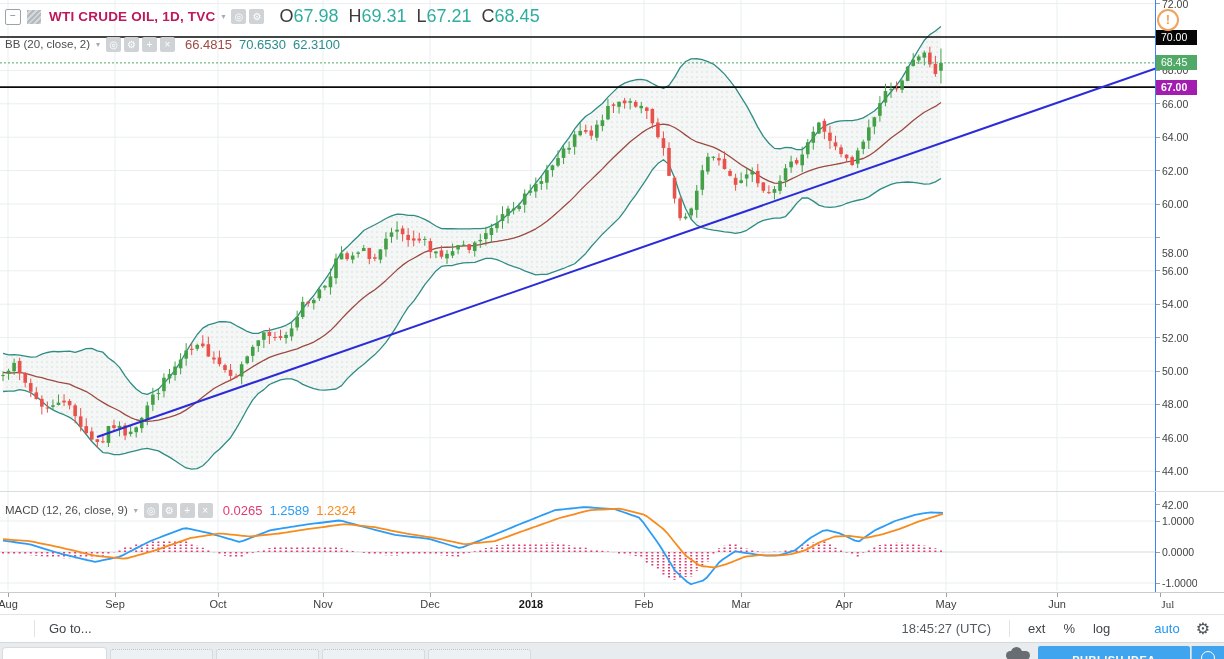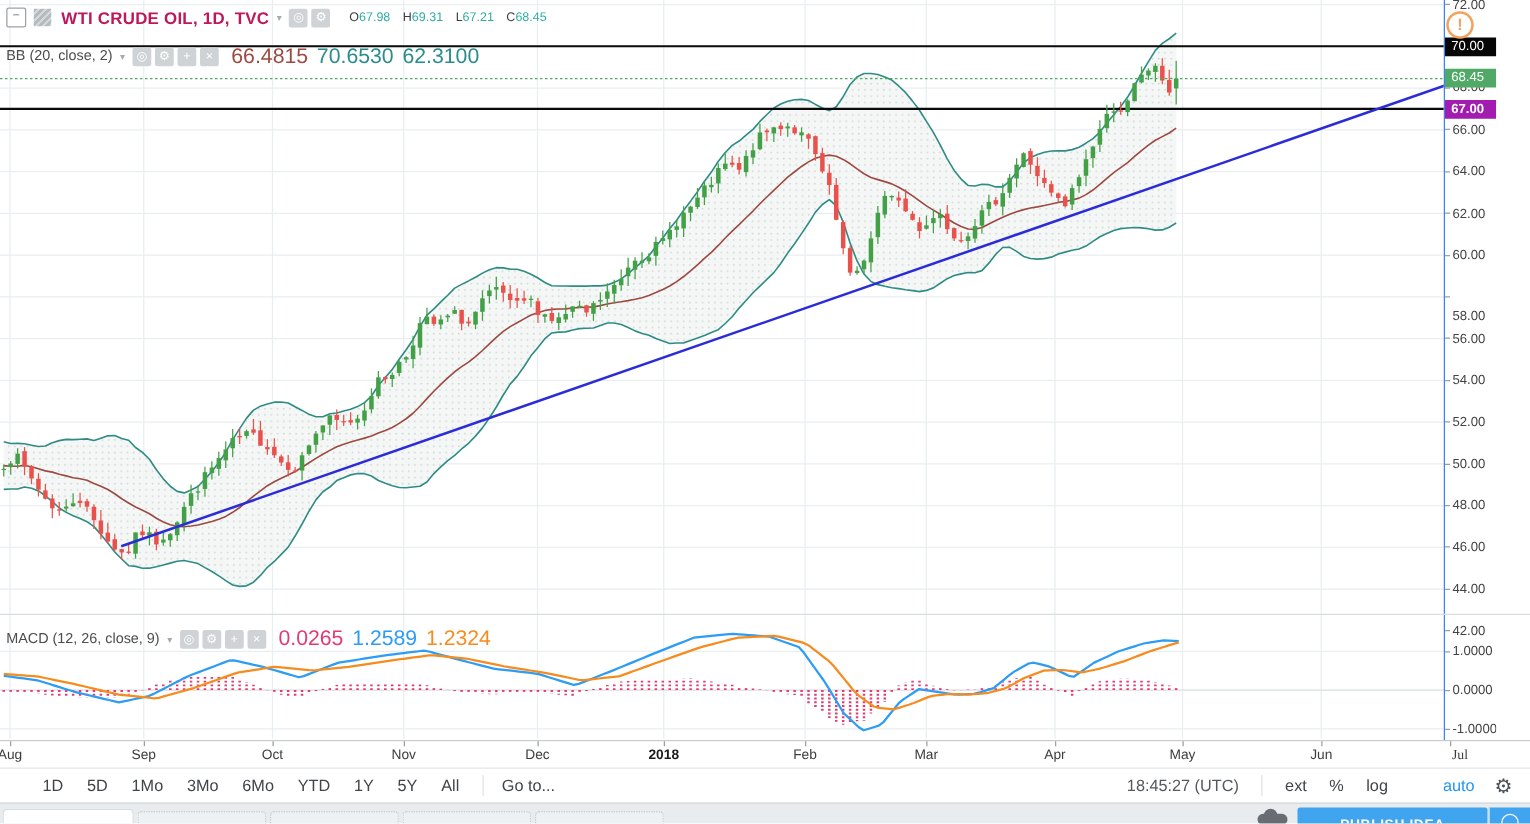--- a/index.html
+++ b/index.html
@@ -10,24 +10,24 @@
   
   .legend-row{position:absolute;display:flex;align-items:center;gap:3px;z-index:6;white-space:nowrap;}
   .collapse-btn{width:14px;height:14px;border:1px solid #9da2a6;border-radius:2px;background:#fff;
                 color:#7b8084;font-size:10px;line-height:12px;text-align:center;}
   .logo-sq{width:14px;height:14px;margin:0 3px;
            background:repeating-linear-gradient(135deg,#b4babe 0 2px,#d3d8db 2px 4px);}
   .sym-title{font-weight:bold;color:#be185d;font-size:13.5px;margin-left:2px;letter-spacing:.2px;}
   .caret{color:#a6abae;font-size:8px;margin:0 3px;}
   .icon-btn{width:15px;height:15px;background:#cfd3d6;color:#fff;border-radius:2px;
             font-size:10px;line-height:15px;text-align:center;}
-  .ohlc{margin-left:12px;font-size:10px;display:flex;gap:10px;justify-content:flex-end;}
+  .ohlc{margin-left:12px;font-size:18px;display:flex;gap:10px;justify-content:flex-end;}
   .ohlc .l{color:#3c3c3c;} .ohlc .v{color:#2fae9f;}
   .ind-label{color:#4c4c4c;font-size:11.5px;}
-  .ind-val{font-size:17px;margin-left:7px;font-weight:bold;}
+  .ind-val{font-size:13px;margin-left:7px;font-weight:bold;}
   
   .warn{position:absolute;left:1157px;top:9px;width:18px;height:18px;border:2px solid #f2a25b;
         border-radius:50%;color:#f2a25b;font-weight:bold;font-size:13px;line-height:18px;
         text-align:center;z-index:6;background:rgba(255,255,255,.6);}
   
   .price-axis{position:absolute;left:1155px;top:0;width:41px;height:592px;background:#fff;
               border-left:1px solid #3b82f6;font-size:10.5px;color:#434343;z-index:4;overflow:hidden;}
   .tick{position:absolute;left:6px;height:12px;line-height:12px;}
   .tick-dash{position:absolute;left:0;width:4px;height:1px;background:#9aa0a3;}
   .axis-tag{position:absolute;left:0;right:0;height:15px;line-height:15px;padding-left:5px;
@@ -738,31 +738,20 @@
       <div class="month" style="left: 844px;">Apr</div>
       <div class="month-tick" style="left: 946px;"></div>
       <div class="month" style="left: 946px; text-align: center;">May</div>
       <div class="month-tick" style="left: 1057px;"></div>
       <div class="month" style="left: 1057px;">Jun</div>
       <div class="month-tick" style="left: 1160px;"></div>
       <div class="month" style="left: 1168px; font-family: Liberation Serif, serif;">Jul</div>
     </div>
 
   <div class="toolbar">
-    <span id="rangeBtns" style="display:flex;">
-        <span class="tb-btn">1D</span>
-        <span class="tb-btn">5D</span>
-        <span class="tb-btn">1Mo</span>
-        <span class="tb-btn">3Mo</span>
-        <span class="tb-btn">6Mo</span>
-        <span class="tb-btn">YTD</span>
-        <span class="tb-btn">1Y</span>
-        <span class="tb-btn">5Y</span>
-        <span class="tb-btn">All</span>
-      </span>
     <span class="sep"></span>
     <span class="goto tb-btn">Go to...</span>
     <span class="clock">18:45:27 (UTC)</span>
     <span class="sep2"></span>
     <span id="modeBtns" style="display:flex;">
         <span class="mode">ext</span>
         <span class="mode">%</span>
         <span class="mode">log</span>
         <span class="mode active">auto</span>
       </span>

